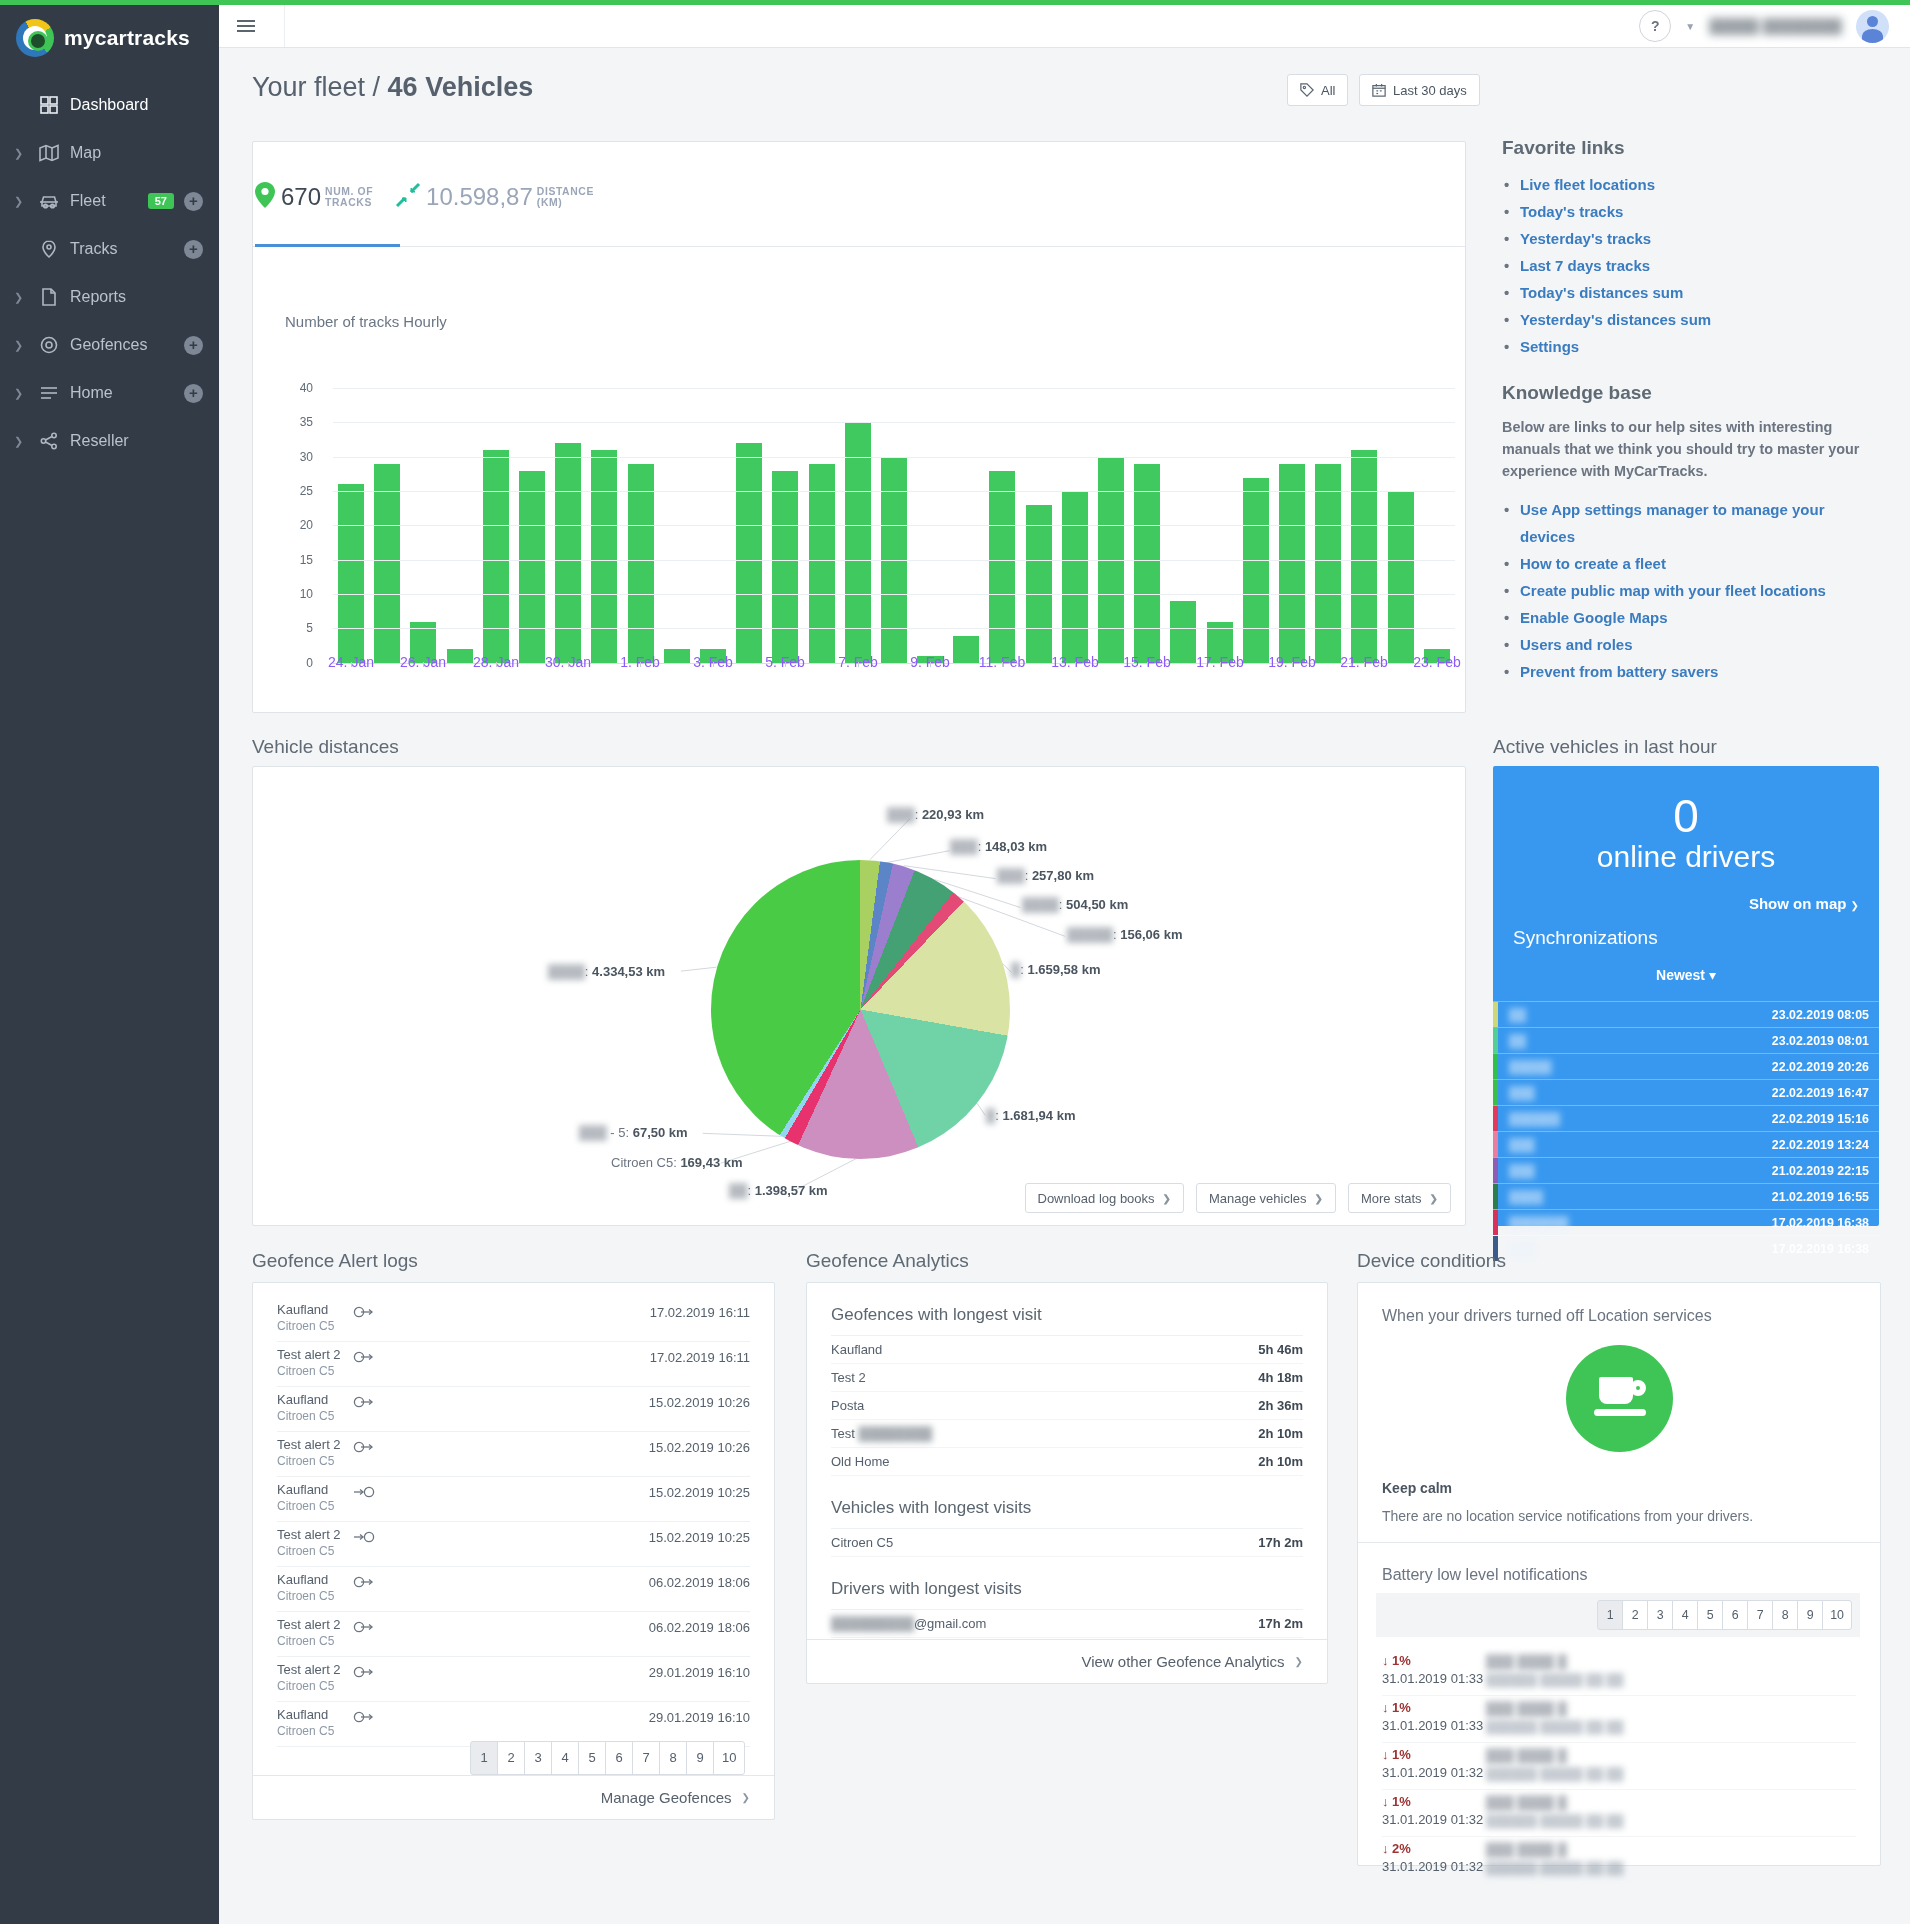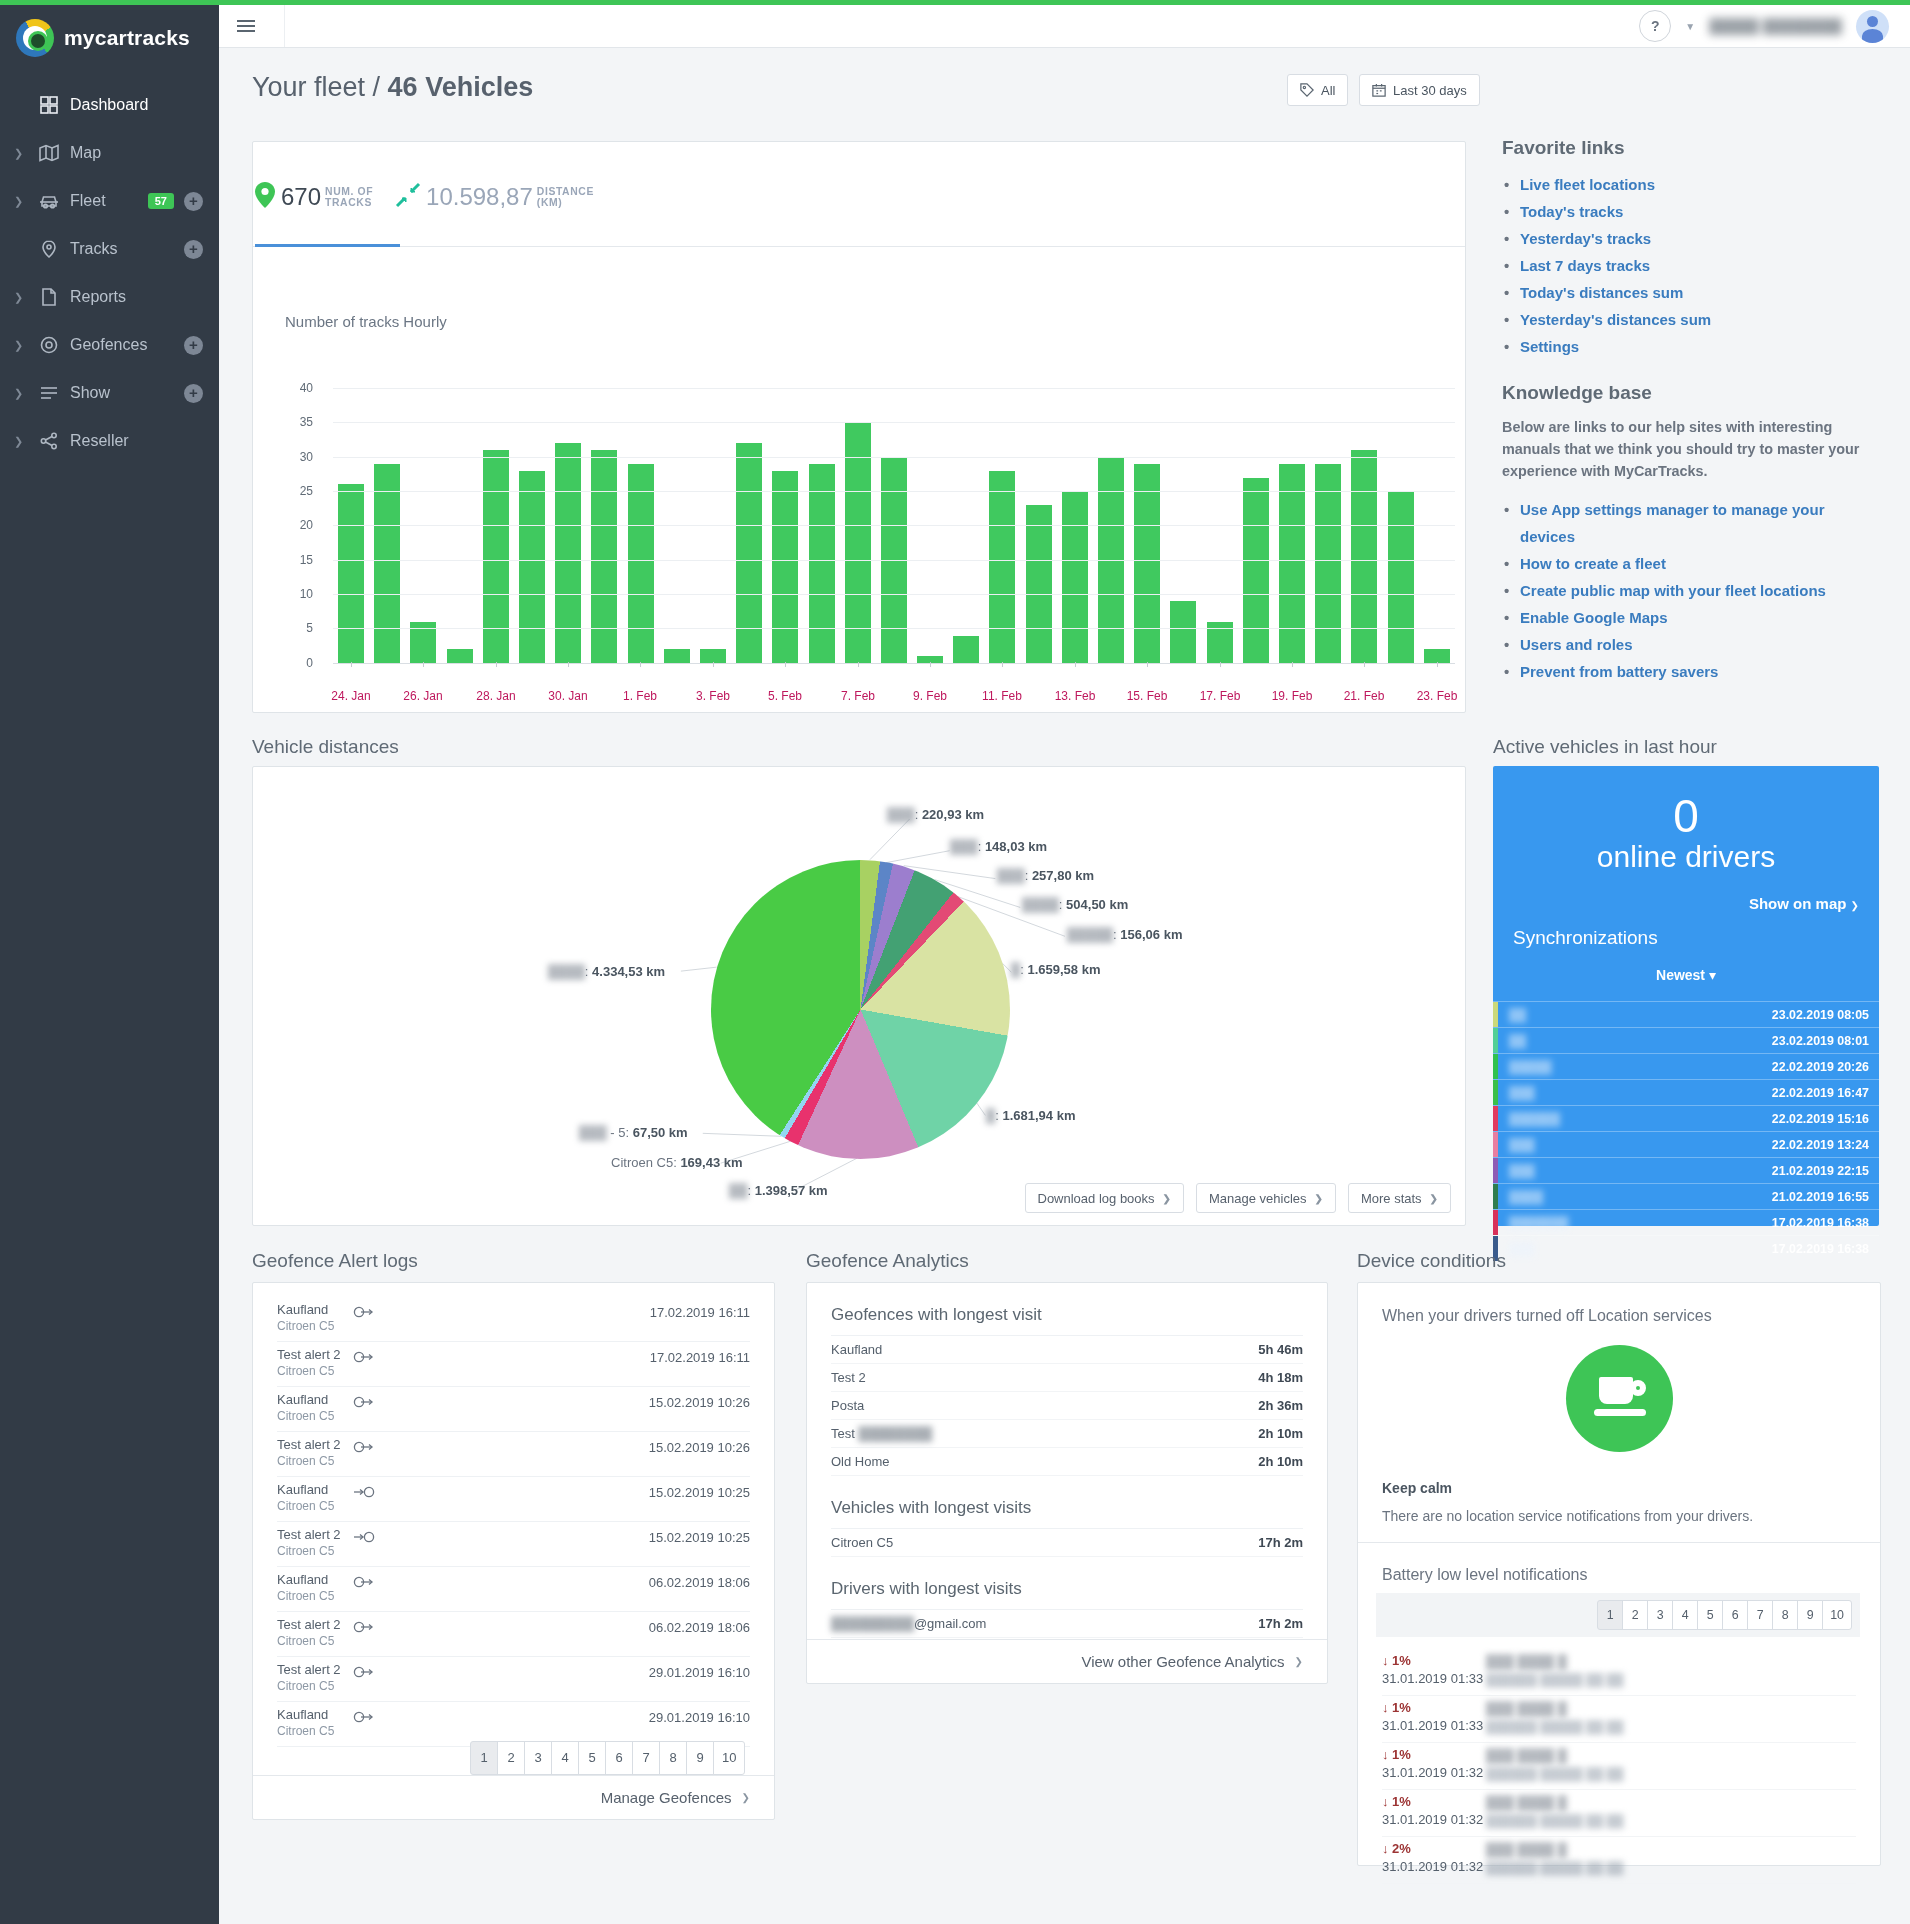--- a/index.html
+++ b/index.html
@@ -67,21 +67,21 @@
   .tab .tab-label { font-size:10.4px; letter-spacing:0.6px; color:#9aa6b8; font-weight:600; }
   .tab.active::after { content:""; position:absolute; left:2px; right:2px; bottom:-1px; height:3px; background:#4a90d9; }
   #chart-title { position:absolute; left:32px; top:171px; font-size:15px; color:#6b7684; }
   #plot { position:absolute; left:80px; top:246px; width:1122px; height:275px; }
   .gridline { position:absolute; left:0; width:1122px; height:1px; background:#eceff2; }
   .gridline.zero { background:#d9dee3; }
   .ylab { position:absolute; right:1142px; transform:translateY(-50%); font-size:12px; color:#606b76; white-space:nowrap; }
   #bars { position:absolute; left:0; bottom:0; width:1122px; height:275px; display:flex; align-items:flex-end; }
   .bar-slot { flex:1; display:flex; justify-content:center; align-items:flex-end; height:100%; }
   .bar { width:26px; background:#40c95f; }
-  .xlab { position:absolute; top:547px; transform:translateX(-50%); font-size:12px; color:#be185d; white-space:nowrap; }
+  .xlab { position:absolute; top:512px; transform:translateX(-50%); font-size:14px; color:#8b5cf6; white-space:nowrap; }
   .xtick { position:absolute; top:520px; width:1px; height:5px; background:#c6ccd2; }
 
   
   #fav-col { position:absolute; left:1502px; top:137px; width:378px;font-weight:bold; }
   .col-title { font-size:19px; color:#5f6a75; margin-bottom:12px; }
   .link-list { list-style:none; }
   .link-list li { padding-left:18px; position:relative; line-height:27px; font-size:15px; }
   .link-list li::before { content:"•"; position:absolute; left:2px; color:#6b7480; }
   .link-list a { color:#3a7cbf; text-decoration:none; cursor:pointer; }
   #kb-intro { font-size:14.4px; color:#6b7480; line-height:22px; margin:4px 0 14px; }
@@ -242,21 +242,21 @@
         </li>
         <li class="nav-item">
           <span class="nav-chevron">❯</span>
           <span class="nav-icon">
             <svg width="18" height="16" viewBox="0 0 18 16">
               <line x1="1" y1="3" x2="17" y2="3"></line>
               <line x1="1" y1="8" x2="17" y2="8"></line>
               <line x1="1" y1="13" x2="11" y2="13"></line>
             </svg>
           </span>
-          <span class="nav-label">Show</span>
+          <span class="nav-label">Home</span>
           <span class="nav-plus">+</span>
         </li>
         <li class="nav-item">
           <span class="nav-chevron">❯</span>
           <span class="nav-icon">
             <svg width="18" height="18" viewBox="0 0 18 18">
               <circle cx="3.5" cy="9" r="2.2"></circle>
               <circle cx="14" cy="3.5" r="2.2"></circle>
               <circle cx="14" cy="14.5" r="2.2"></circle>
               <line x1="5.5" y1="8" x2="12" y2="4.5"></line>

